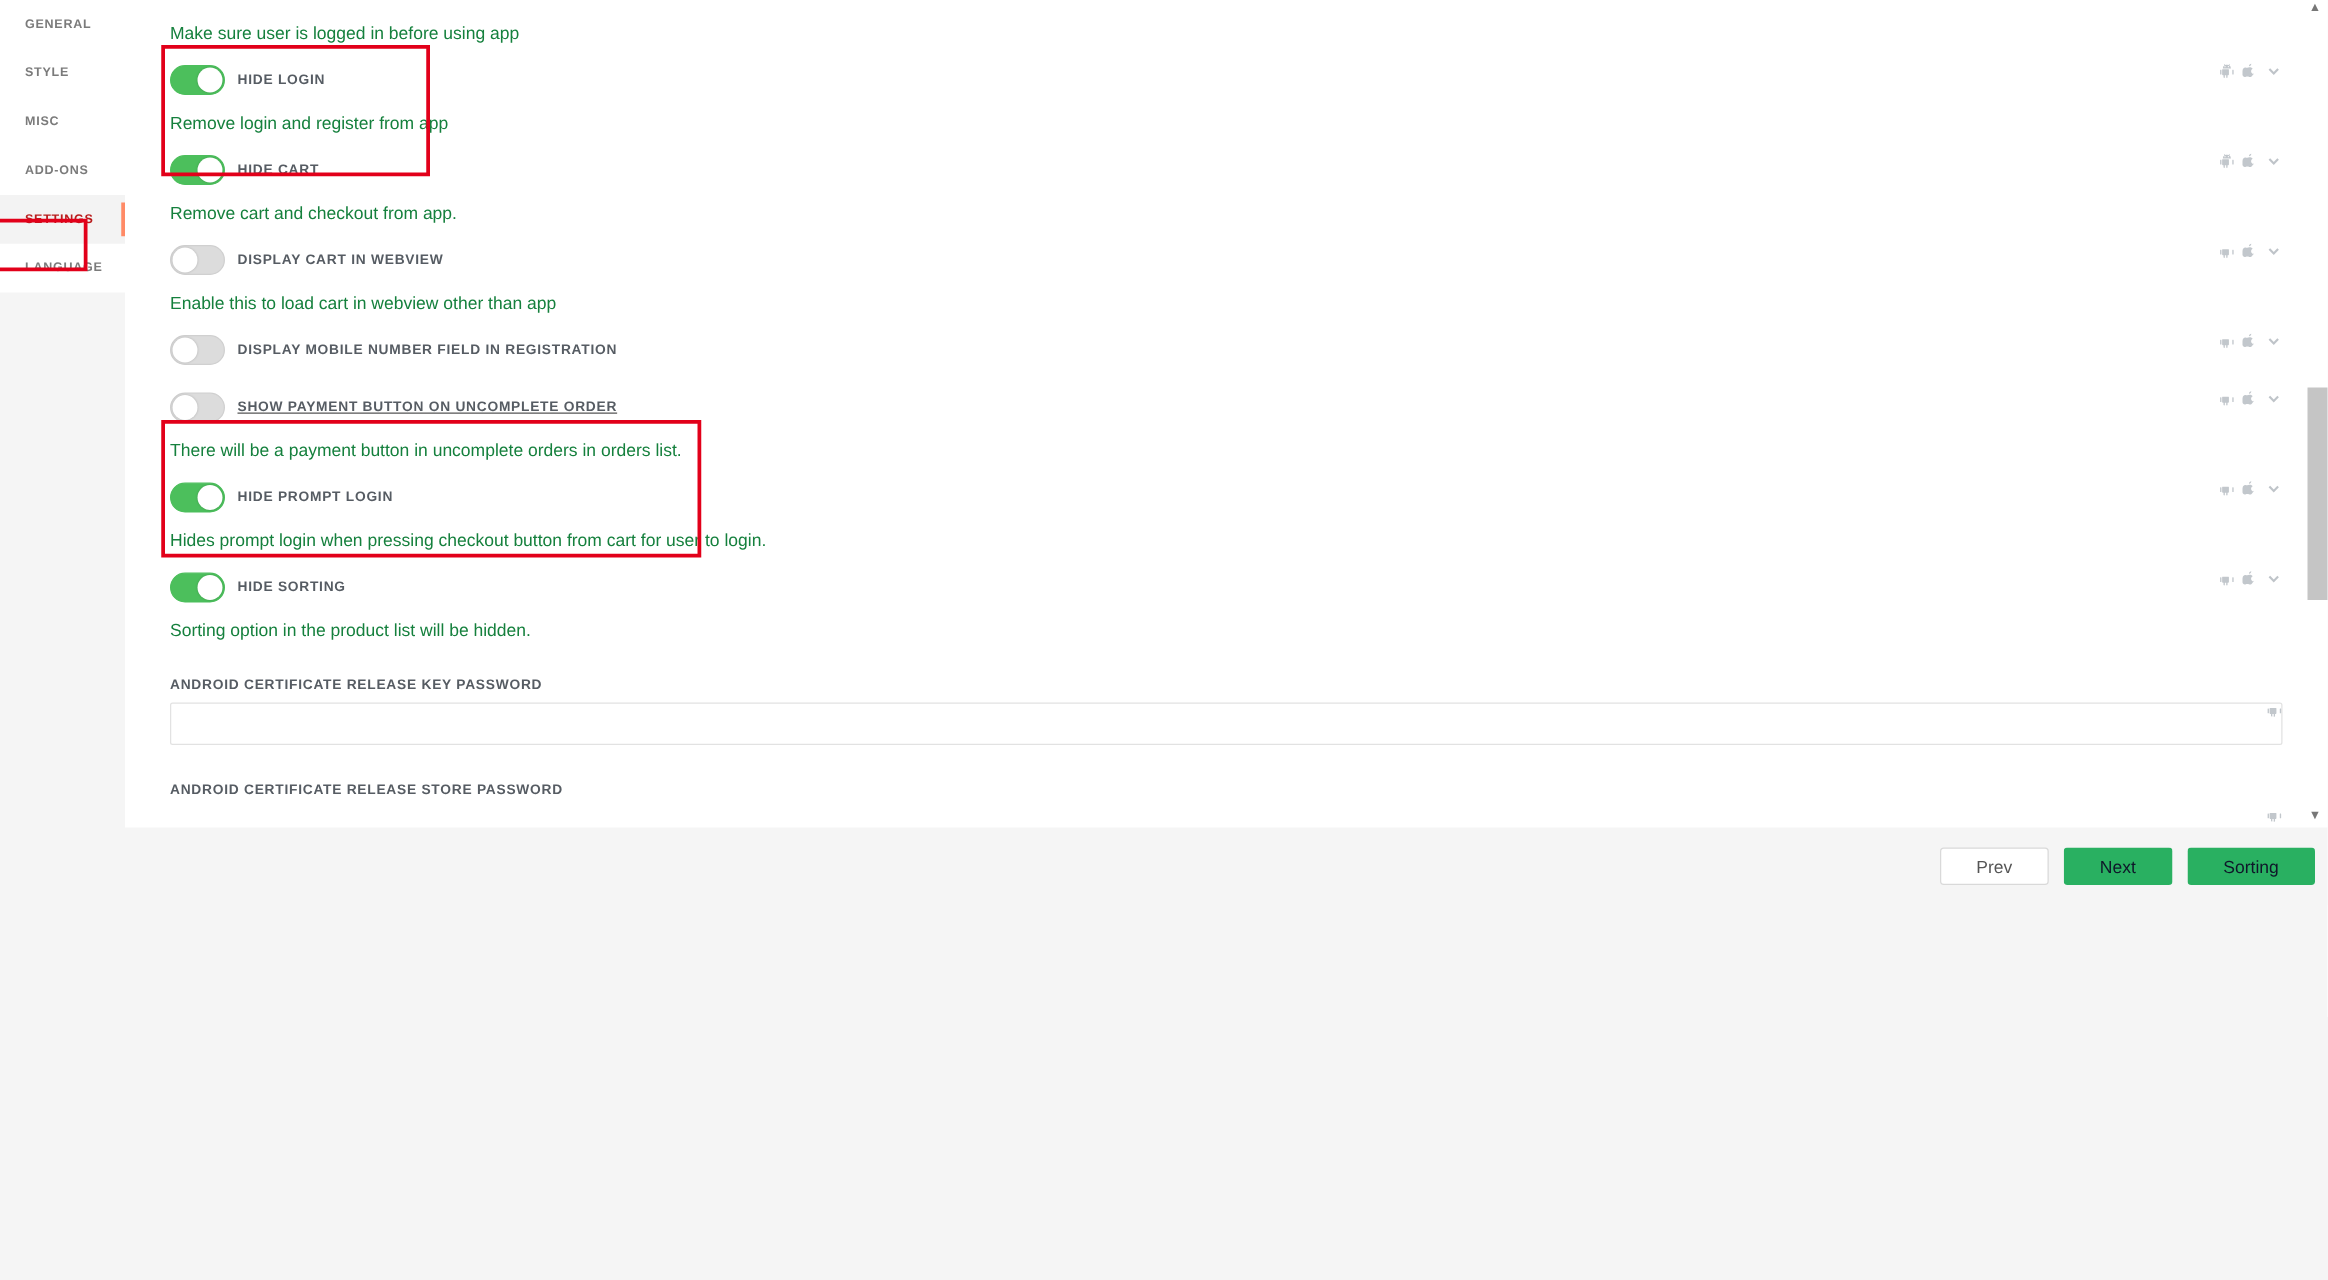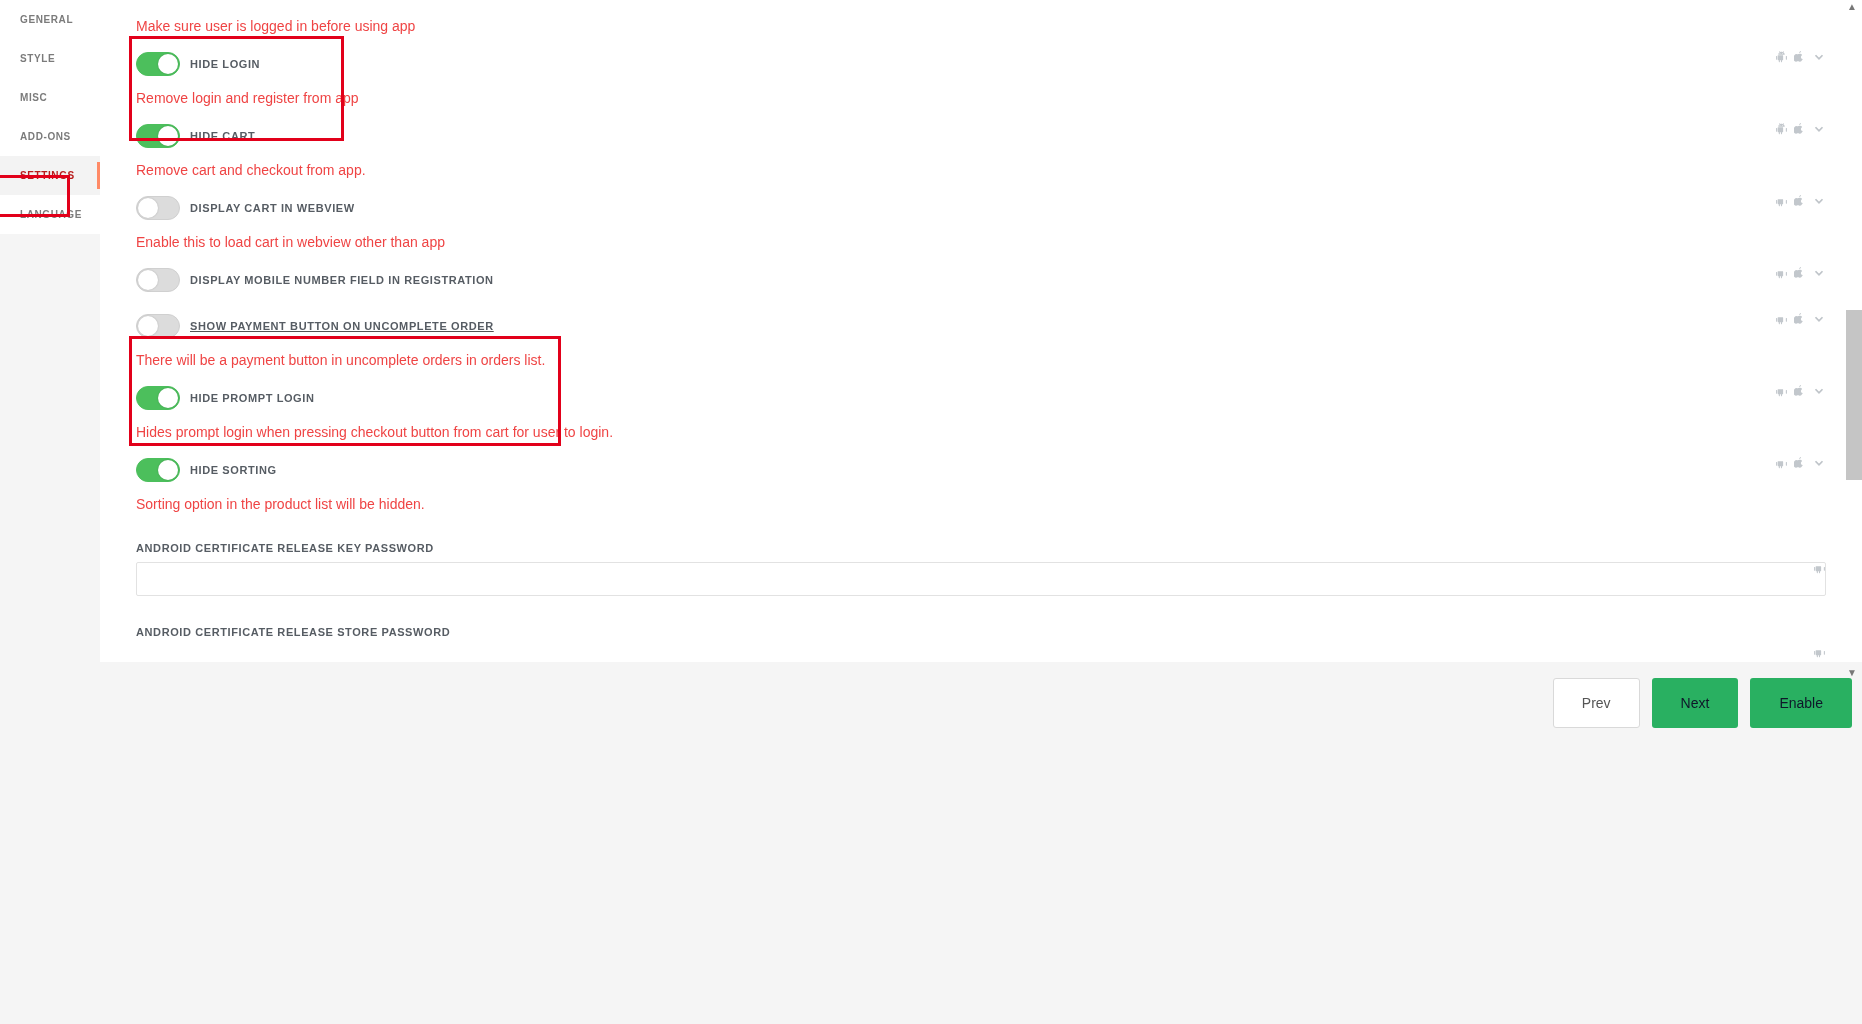--- a/index.html
+++ b/index.html
@@ -37,21 +37,21 @@
     background: #fff;
     position: relative;
     padding: 12px 36px 24px 36px;
     min-height: 555px;
   }
   .scroll-inner { position: relative; }
   .setting-row {
     position: relative;
     margin-bottom: 0;
   }
-  .desc-text { color: #ef4444; font-size: 14px; margin: 6px 0 10px 0; }
+  .desc-text { color: #15803d; font-size: 14px; margin: 6px 0 10px 0; }
   .row-main { display: flex; align-items: center; gap: 10px; min-height: 40px; }
   .row-icons {
     position: absolute; right: 0; top: 6px;
     display: flex; gap: 6px; align-items: center;
     color: #bfc4c9;
   }
   .toggle {
     width: 44px; height: 24px; border-radius: 12px;
     background: #dcdcdc; position: relative;
     flex-shrink: 0;
@@ -78,21 +78,21 @@
     width: 100%; height: 34px; border: 1px solid #e2e2e2; border-radius: 2px;
     margin-top: 8px; padding: 4px 8px; font-size: 13px; background:#fff;
   }
   .hl-box { position: absolute; border: 3px solid #e2001a; pointer-events: none; z-index: 5; }
   .hl-sidebar { left: -10px; width: 80px; }
   .footer {
     display: flex; justify-content: flex-end; gap: 12px;
     padding: 16px 10px; background: #f5f5f5;
   }
   .btn {
-    height: 50px; padding: 0 28px; border-radius: 3px; font-size: 14px;
+    height: 30px; padding: 0 28px; border-radius: 3px; font-size: 14px;
     cursor: pointer; border: 1px solid transparent;
   }
   .btn-default { background: #fff; border-color: #d9d9d9; color: #555; }
   .btn-primary { background: #29b061; color: #0f172a; }
   .scroll-arrow { position: absolute; right: 2px; width: 16px; height: 12px;
     color: #777; font-size: 10px; line-height: 10px; text-align: center; }
   .scroll-up { top: 2px; }
   .scroll-down { bottom: 64px; }
   .scrollbar-thumb { position:absolute; right:0; width:16px; background:#c5c5c5; }
   .chip { display:inline-block; line-height:1; }
@@ -335,16 +335,16 @@
       </div>
     </div>
 
     <div class="scroll-arrow scroll-up">▲</div>
     <div class="scrollbar-thumb" style="top:310px;height:170px;"></div>
     <div class="scroll-arrow scroll-down">▼</div>
 
     <div class="footer">
       <button class="btn btn-default">Prev</button>
       <button class="btn btn-primary">Next</button>
-      <button class="btn btn-primary">Enable</button>
+      <button class="btn btn-primary">Sorting</button>
     </div>
   </div>
 </div>
 
 </body></html>

